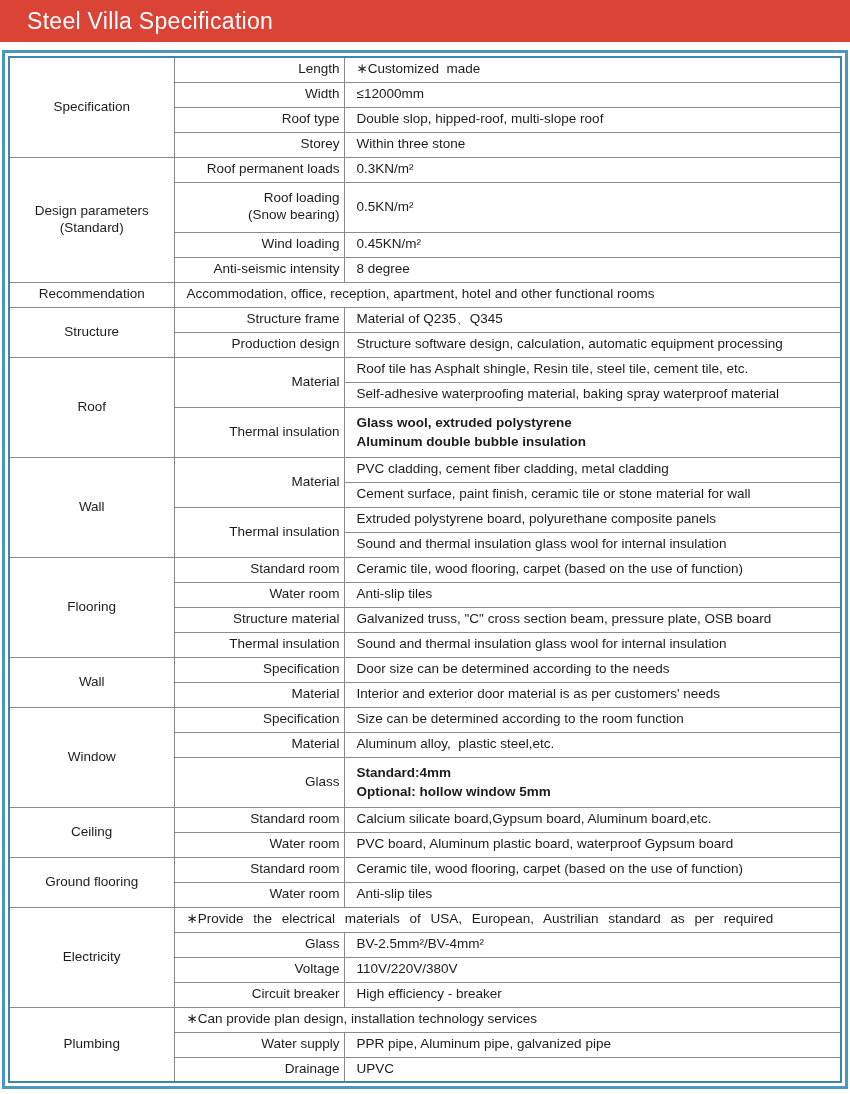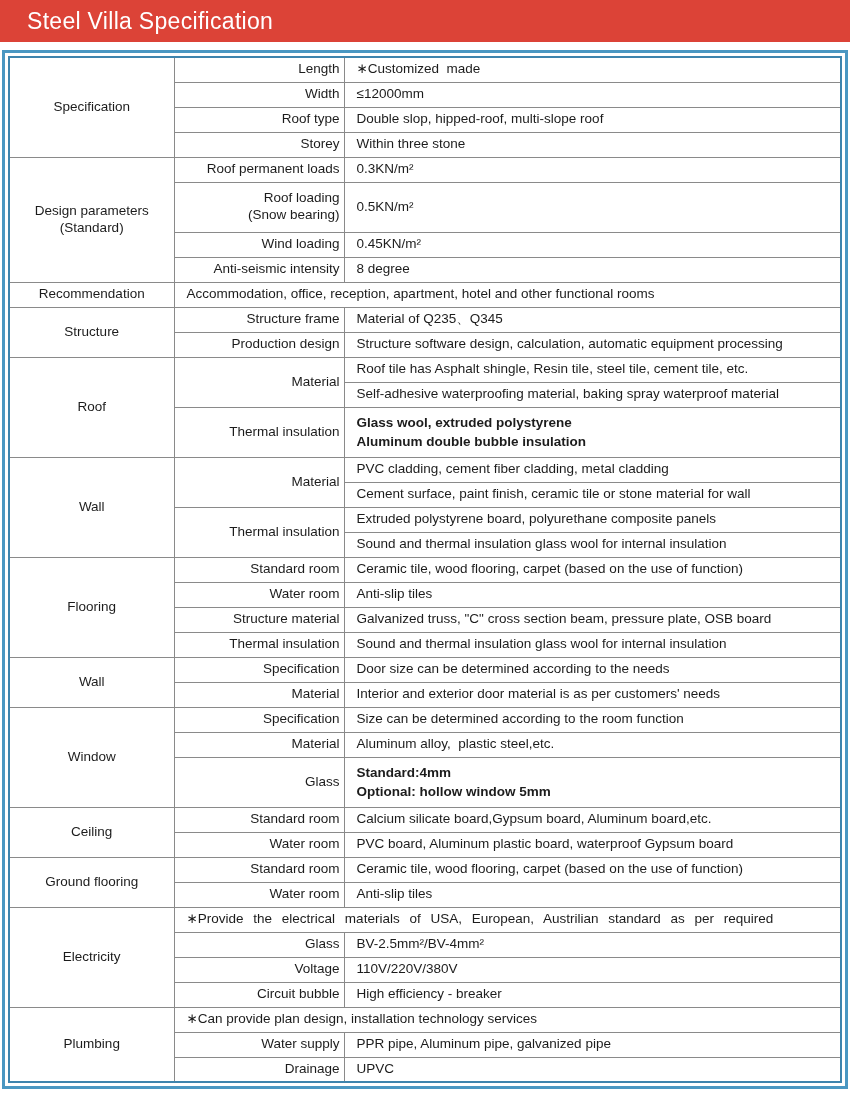--- a/index.html
+++ b/index.html
@@ -214,21 +214,21 @@
       </tr>
       <tr class="r">
         <td class="lbl">Glass</td>
         <td class="val">BV-2.5mm²/BV-4mm²</td>
       </tr>
       <tr class="r">
         <td class="lbl">Voltage</td>
         <td class="val">110V/220V/380V</td>
       </tr>
       <tr class="r">
-        <td class="lbl">Circuit bubble</td>
+        <td class="lbl">Circuit breaker</td>
         <td class="val">High efficiency - breaker</td>
       </tr>
 
       <tr class="r">
         <td class="cat" rowspan="3">Plumbing</td>
         <td class="val" colspan="2">∗Can provide plan design, installation technology services</td>
       </tr>
       <tr class="r">
         <td class="lbl">Water supply</td>
         <td class="val">PPR pipe, Aluminum pipe, galvanized pipe</td>

